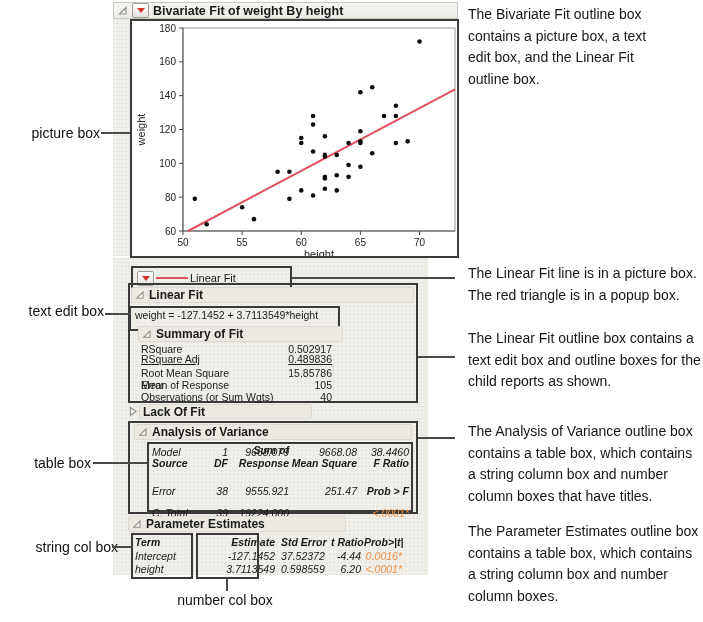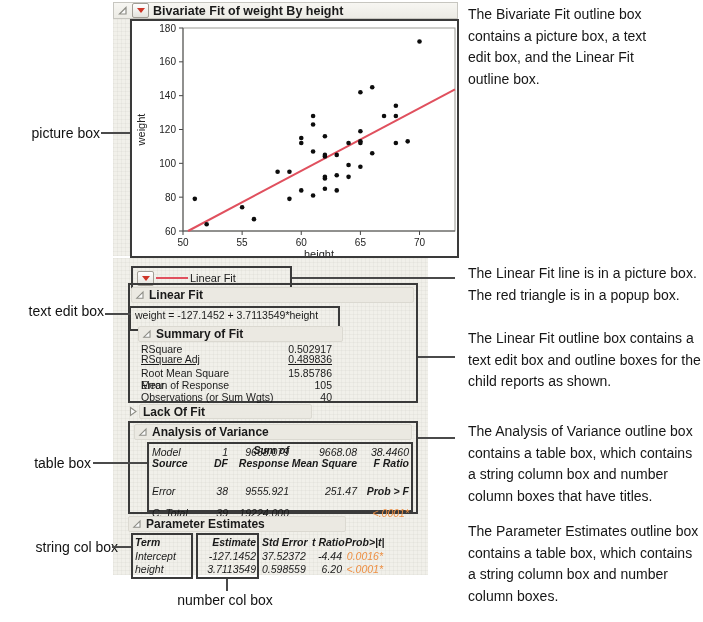--- a/index.html
+++ b/index.html
@@ -28,21 +28,21 @@
   .eqtext{font-size:10.5px;line-height:13px;white-space:nowrap;padding:1px 0 0 4px;}
   .sr{position:absolute;left:141px;width:191px;display:flex;font-size:10.5px;line-height:12px;gap:44px;}
   .sr .lab{flex:1;text-align:left;}
   .sr .val{text-align:right;white-space:nowrap;}
   .trow{position:absolute;display:flex;font-size:10.5px;line-height:13px;white-space:nowrap;font-style:italic;}
   .c{display:block;box-sizing:border-box;}
   .tl{text-align:left}.tr{text-align:right}
   .b{font-weight:bold}
   .orange{color:#ed8f43}
   .w48{width:48px}.w28{width:28px}.w61{width:61px}.w68{width:68px}.w52{width:52px}
-  .p0{width:58px}.p1{width:62px;margin-left:1px}.p2{width:48px;margin-left:6px}
+  .p0{width:58px}.p1{width:62px;margin-left:20px}.p2{width:48px;margin-left:6px}
   .p3{width:30px;margin-left:2px}.p4{width:38px;margin-left:3px}
   .leftlabel{position:absolute;font-size:14px;text-align:right;color:#111;white-space:nowrap;}
   .anno{position:absolute;left:468px;width:240px;font-size:14px;line-height:21.5px;
     white-space:pre-line;color:#161616;}
   .tick{font-size:10px;fill:#222;font-family:"Liberation Sans",sans-serif;}
   .axlab{font-size:11px;fill:#222;font-family:"Liberation Sans",sans-serif;}
 </style>
 </head>
 <body>
 

